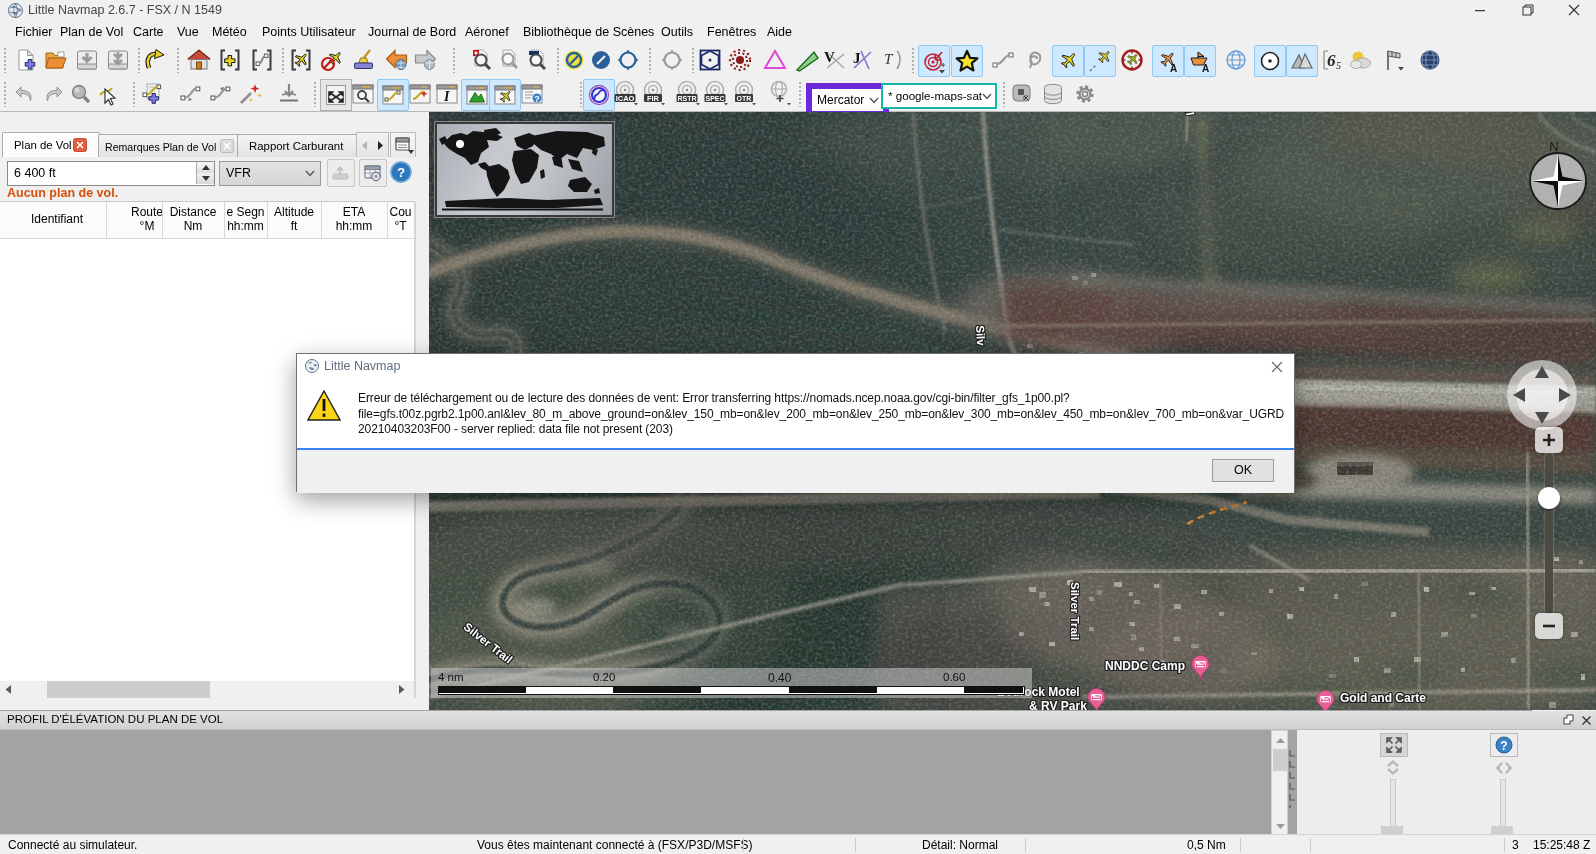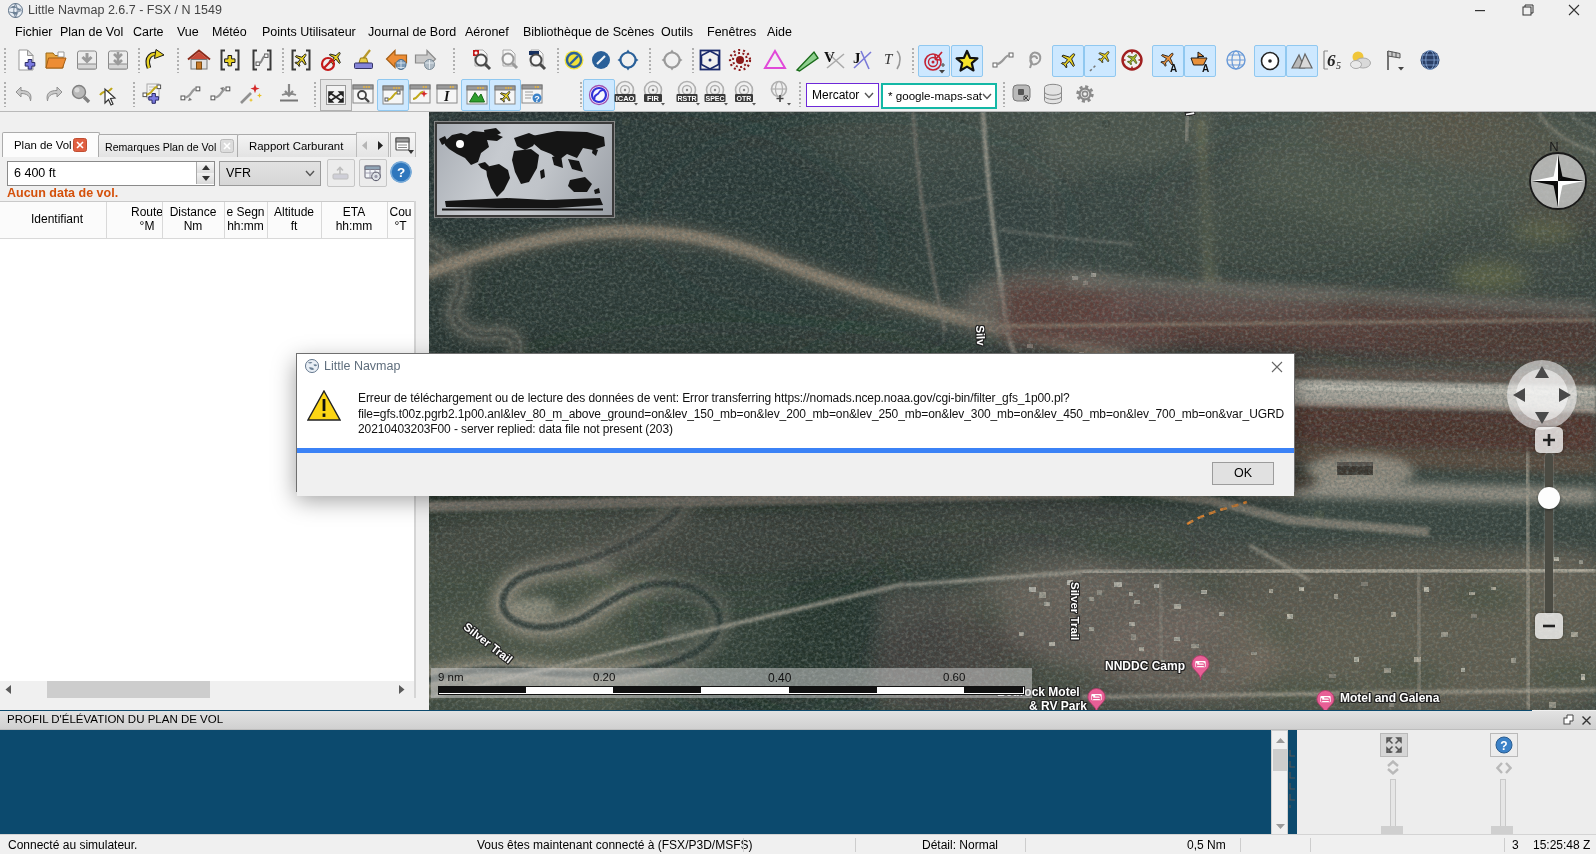--- a/index.html
+++ b/index.html
@@ -575,21 +575,21 @@
 <span class="tb" style="left:766px">
       <svg width="28" height="30">
         <circle cx="12" cy="10" r="7.5" fill="none" stroke="#b0b0b0" stroke-width="1.6" transform="rotate(-20 12 10)"></circle>
         <ellipse cx="12" cy="10" rx="3.5" ry="7.5" fill="none" stroke="#b0b0b0" stroke-width="1.2"></ellipse>
         <path d="M4.5 10 h15" stroke="#b0b0b0" stroke-width="1.2"></path>
         <path d="M13 16 v7 M9.5 19.5 h7" stroke="#444" stroke-width="1.6"></path>
         <path d="M20 24 h4 l-2 2.6z" fill="#555"></path>
       </svg>
     </span>
 <div class="hdl" style="left:798px"></div>
-<div class="abs" style="left:806px;top:6px;width:71px;height:22px;background:#fff;border:1px solid #6d28d9">
+<div class="abs" style="left:806px;top:6px;width:71px;height:22px;background:#fff;border:6px solid #6d28d9">
   <span class="abs" style="left:5px;top:4px;font-size:12px">Mercator</span>
   <svg class="abs" style="left:57px;top:8px" width="10" height="7">
         <path d="M1 1 L5 5.5 L9 1" fill="none" stroke="#555" stroke-width="1.4"></path>
       </svg>
 </div>
 <div class="abs" style="left:881px;top:6px;width:112px;height:22px;background:#fff;border:2px solid #14b8a6">
   <span class="abs" style="left:5px;top:4px;font-size:11.6px">* google-maps-sat</span>
   <svg class="abs" style="left:99px;top:8px" width="10" height="7">
         <path d="M1 1 L5 5.5 L9 1" fill="none" stroke="#555" stroke-width="1.4"></path>
       </svg>
@@ -699,21 +699,21 @@
       </svg>
     </div>
     <div class="abs" style="left:390px;top:4px;width:22px;height:22px">
       <svg width="22" height="22">
           <circle cx="11" cy="11" r="10.5" fill="#2f77bd"></circle>
           <circle cx="11" cy="11" r="10" fill="none" stroke="#77aad8" stroke-width="1.5"></circle>
           <text x="11" y="15.5" font-size="13.5" font-weight="bold" fill="#fff" text-anchor="middle" font-family="Liberation Sans">?</text>
         </svg>
     </div>
   </div>
-  <div class="abs" style="left:7px;top:74px;font-size:12.5px;font-weight:bold;color:#d4500a">Aucun data de vol.</div>
+  <div class="abs" style="left:7px;top:74px;font-size:12.5px;font-weight:bold;color:#d4500a">Aucun plan de vol.</div>
 
   <div class="abs" style="left:0;top:89px;width:414px;height:480px;background:#fff;border-top:1px solid #c9c9c9">
     <div class="abs" style="left:0;top:0;width:414px;height:36px;background:#fbfbfb;border-bottom:1px solid #d9d9d9;font-size:12px;color:#000">
       <div class="abs" style="left:8px;top:10px;width:98px;text-align:center">Identifiant</div>
       <div class="abs" style="left:119px;top:3px;width:56px;text-align:center">Route<br>°M</div>
       <div class="abs" style="left:162px;top:3px;width:62px;text-align:center">Distance<br>Nm</div>
       <div class="abs" style="left:224px;top:3px;width:43px;text-align:center;overflow:hidden">e Segn<br>hh:mm</div>
       <div class="abs" style="left:267px;top:3px;width:54px;text-align:center">Altitude<br>ft</div>
       <div class="abs" style="left:321px;top:3px;width:66px;text-align:center">ETA<br>hh:mm</div>
       <div class="abs" style="left:387px;top:3px;width:27px;text-align:center;overflow:hidden">Cou<br>°T</div>
@@ -1336,21 +1336,21 @@
       </svg>
     </div>
 <div class="abs" style="left:1116px;top:341px;width:8px;height:162px;background:#4b4b43;border-radius:4px;box-shadow:0 0 2px rgba(255,255,255,.5)"></div>
 <div class="abs" style="left:1109px;top:375px;width:22px;height:22px;background:#fdfdfd;border-radius:50%;box-shadow:0 1px 3px rgba(0,0,0,.5)"></div>
 <div class="abs" style="left:1106px;top:501px;width:28px;height:26px;background:rgba(255,255,255,.75);border-radius:5px;box-shadow:0 0 3px rgba(0,0,0,.4)">
       <svg class="abs" style="left:7px;top:6px" width="14" height="14">
         <path d="M1 7 h12" stroke="#222" stroke-width="2.6"></path>
       </svg>
     </div>
 <div class="abs" style="left:2px;top:556px;width:601px;height:30px;background:rgba(205,205,205,.52);z-index:5">
-<div class="abs" style="left:7px;top:3px;font-size:11.5px;color:#111">9 nm</div>
+<div class="abs" style="left:7px;top:3px;font-size:11.5px;color:#111">4 nm</div>
 <div class="abs" style="left:162px;top:3px;font-size:11.5px;color:#111">0.20</div>
 <div class="abs" style="left:337px;top:3px;font-size:12px;color:#111">0.40</div>
 <div class="abs" style="left:512px;top:3px;font-size:11.5px;color:#111">0.60</div>
 <div class="abs" style="left:7px;top:18px;width:585px;height:7px;background:#fff;border:1px solid #111"></div>
 <div class="abs" style="left:7px;top:18px;width:88px;height:7px;background:#111"></div>
 <div class="abs" style="left:182px;top:18px;width:88px;height:7px;background:#111"></div>
 <div class="abs" style="left:358px;top:18px;width:88px;height:7px;background:#111"></div>
 <div class="abs" style="left:533px;top:18px;width:59px;height:7px;background:#111"></div>
 </div>
 <svg class="abs" style="left:762px;top:543px" width="19" height="26" viewBox="0 0 22 30">
@@ -1364,28 +1364,28 @@
       <rect x="5" y="7" width="12" height="7" rx="1" fill="#fff"></rect>
       <path d="M6.5 13.5 v-4 m0 2.5 h9 v1.5 m0-1.5 v-1 a2 2 0 0 0 -2-2 h-4" fill="none" stroke="#e85f96" stroke-width="1.4"></path>
     </svg>
 <div class="olabel" style="left:568px;top:573px">Bedrock Motel</div>
     <div class="olabel" style="left:600px;top:587px">&amp; RV Park</div>
 <svg class="abs" style="left:887px;top:578px" width="19" height="26" viewBox="0 0 22 30">
       <path d="M11 29 C11 20 1 18 1 10.5 A10 10 0 0 1 21 10.5 C21 18 11 20 11 29z" fill="#e85f96" stroke="#b03a6a" stroke-width="1"></path>
       <rect x="5" y="7" width="12" height="7" rx="1" fill="#fff"></rect>
       <path d="M6.5 13.5 v-4 m0 2.5 h9 v1.5 m0-1.5 v-1 a2 2 0 0 0 -2-2 h-4" fill="none" stroke="#e85f96" stroke-width="1.4"></path>
     </svg>
-<div class="olabel" style="left:911px;top:579px">Motel and Galena</div>
+<div class="olabel" style="left:911px;top:579px">Gold and Carte</div>
 <div class="olabel" style="left:30px;top:525px;transform:rotate(38deg);font-size:11.5px">Silver Trail</div>
 <div class="olabel" style="left:652px;top:470px;transform:rotate(90deg);transform-origin:0 0;font-size:11.5px">Silver Trail</div>
 <div class="olabel" style="left:557px;top:213px;transform:rotate(87deg);transform-origin:0 0;font-size:11.5px">Silv</div>
 <div class="olabel" style="left:766px;top:-4px;transform:rotate(80deg);transform-origin:0 0;font-size:11.5px">il</div>
 </div>
 
-<div class="abs" style="left:0;top:710px;width:1532px;height:127px;background:#0c4a6e">
+<div class="abs" style="left:0;top:710px;width:1532px;height:127px;background:#a3a3a3">
   <div class="abs" style="left:0;top:1px;width:1596px;height:18px;background:linear-gradient(#e2e2e2,#d0d0d0);border-bottom:1px solid #bdbdbd">
     <div class="abs" style="left:7px;top:2px;font-size:11.5px;color:#000">PROFIL D'ÉLÉVATION DU PLAN DE VOL</div>
     <svg class="abs" style="left:1563px;top:3px" width="12" height="12">
         <rect x="1" y="4" width="6" height="6" fill="#fff" stroke="#444"></rect>
         <path d="M4 4 V1 H10 V7 H7" fill="#fff" stroke="#444"></path>
       </svg>
     <svg class="abs" style="left:1581px;top:4px" width="11" height="11">
         <path d="M1.5 1.5 L9.5 9.5 M9.5 1.5 L1.5 9.5" stroke="#333" stroke-width="1.4"></path>
       </svg>
   </div>
@@ -1469,16 +1469,16 @@
   <svg class="abs" style="left:10px;top:36px" width="34" height="32" viewBox="0 0 34 32">
     <path d="M17 1 L33 30 H1 z" fill="#fcd514" stroke="#222" stroke-width="1.4"></path>
     <rect x="15.6" y="9" width="2.8" height="12" fill="#111"></rect>
     <rect x="15.6" y="23.5" width="2.8" height="3.4" fill="#111"></rect>
   </svg>
   <div class="abs" style="left:61px;top:37px;width:935px;font-size:12px;letter-spacing:-0.1px;color:#111;line-height:15.6px;white-space:nowrap">
     Erreur de téléchargement ou de lecture des données de vent: Error transferring https:/​/nomads.ncep.noaa.gov/cgi-bin/filter_gfs_1p00.pl?<br>
     file=gfs.t00z.pgrb2.1p00.anl&amp;lev_80_m_above_ground=on&amp;lev_150_mb=on&amp;lev_200_mb=on&amp;lev_250_mb=on&amp;lev_300_mb=on&amp;lev_450_mb=on&amp;lev_700_mb=on&amp;var_UGRD<br>
     20210403203F00 - server replied: data file not present (203)
   </div>
-  <div class="abs" style="left:0;top:94px;width:997px;height:43px;background:#f0f0f0;border-top:5px solid #3b82f6">
+  <div class="abs" style="left:0;top:94px;width:997px;height:43px;background:#f0f0f0;border-top:2px solid #3b82f6">
     <div class="abs" style="left:915px;top:9px;width:62px;height:23px;background:#e1e1e1;border:1px solid #9c9c9c;text-align:center;font-size:12.5px;padding-top:3px;box-sizing:border-box">OK</div>
   </div>
 </div>
 
 </body></html>

